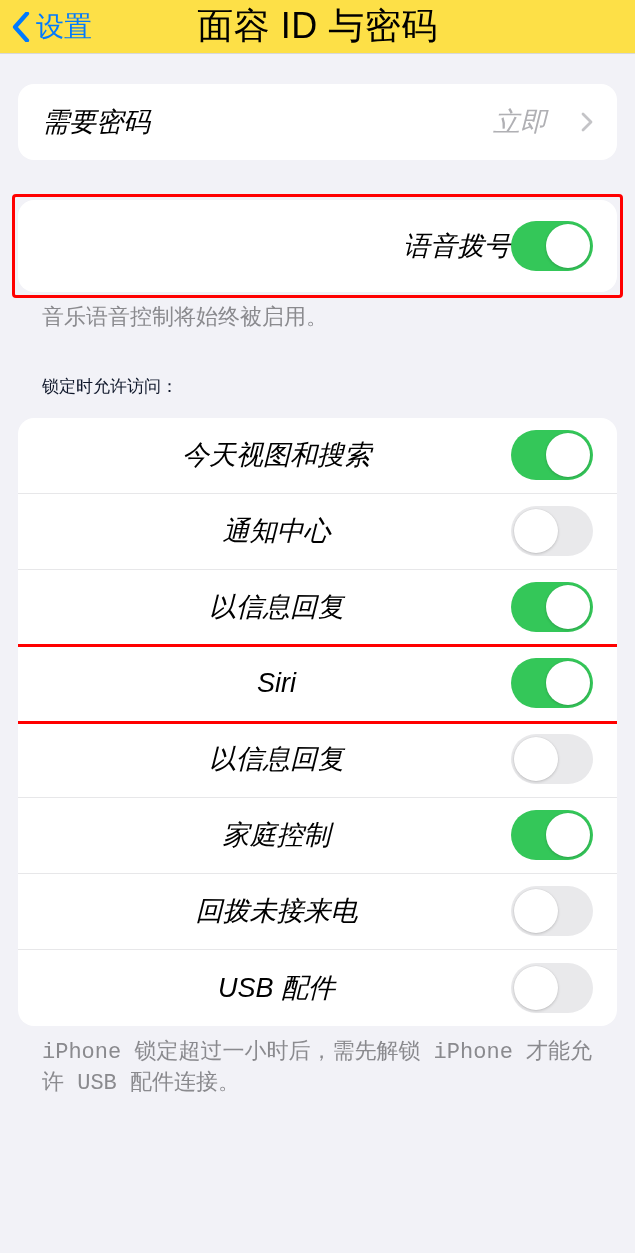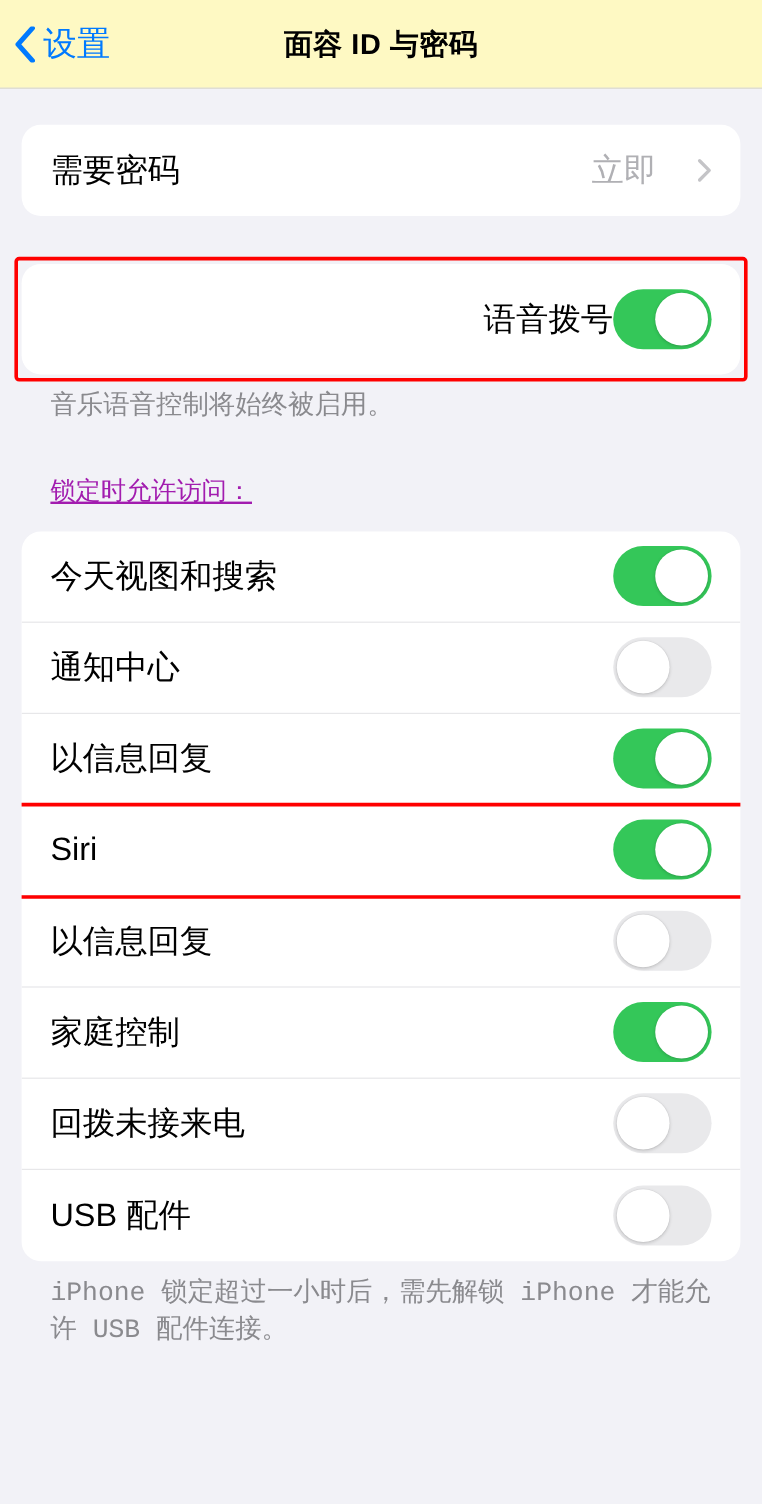--- a/index.html
+++ b/index.html
@@ -4,22 +4,22 @@
   <style>
     * { margin: 0; padding: 0; box-sizing: border-box; }
     body {
       font-family: -apple-system, "Helvetica Neue", sans-serif;
       background: #f2f2f7;
       width: 635px;
       height: 1253px;
       overflow: hidden;
     }
     .navbar {
-      height: 74px;
-      background: #fef9c3;
+      height: 54px;
+      background: #fde047;
       border-bottom: 1px solid #d8d8d8;
       display: flex;
       align-items: center;
       position: relative;
     }
     .back-button {
       display: flex;
       align-items: center;
       padding-left: 12px;
       color: #007aff;
@@ -28,40 +28,41 @@
     }
     .back-chevron {
       width: 18px;
       height: 30px;
       margin-right: 6px;
     }
     .nav-title {
       position: absolute;
       left: 50%;
       transform: translateX(-50%);
-      font-size: 24px;
-      font-weight: 700;
+      font-size: 36px;
+      font-weight: 400;
       letter-spacing: 0.5px;
     }
     .content {
       padding: 0 18px;
     }
     .group {
       background: #fff;
       border-radius: 16px;
       overflow: hidden;
       margin-top: 30px;
     }
     .group.mt-small { margin-top: 10px; }
     .row {
       display: flex;
       align-items: center;
       min-height: 76px;
       padding: 0 24px;
       border-bottom: 1px solid #e7e7e9;
+      font-style: italic;
     }
     .row:last-child { border-bottom: none; }
     .row-label {
       flex: 1;
       font-size: 27px;
       color: #000;
     }
     .row-value {
       font-size: 27px;
       color: #b0b0b4;
@@ -93,24 +94,23 @@
     .toggle.on .knob { right: 3px; }
     .toggle.off .knob { left: 3px; }
     .footer-note {
       font-size: 22px;
       color: #8a8a8e;
       padding: 12px 24px 0 24px;
       line-height: 1.4;
       font-family: Liberation Mono, monospace;
     }
     .section-header {
-      font-size: 21px;
-      color: #a21caf;
+      font-size: 17px;
+      color: #0f172a;
       padding: 40px 24px 10px 24px;
-      text-decoration: underline;
     }
     .highlight-overlay {
       position: absolute;
       border: 3px solid #ff0000;
       border-radius: 4px;
       pointer-events: none;
     }
   </style>
 </head>
 <body>
@@ -148,21 +148,21 @@
         </div>
       </div>
     </div>
     <div class="highlight-overlay" style="top:-6px;left:-6px;right:-6px;bottom:-6px;"></div>
   </div>
 
   <div class="footer-note">音乐语音控制将始终被启用。</div>
 
   <div class="section-header">锁定时允许访问：</div>
 
-  <div class="group mt-small" style="position:relative;" id="lock-access-group">
+  <div class="group mt-small" style="position:relative;text-align:center;" id="lock-access-group">
 
   <div class="row">
         <div class="row-label">今天视图和搜索</div>
         <div class="toggle on">
           <div class="knob"></div>
         </div>
       </div>
       <div class="row">
         <div class="row-label">通知中心</div>
         <div class="toggle off">

